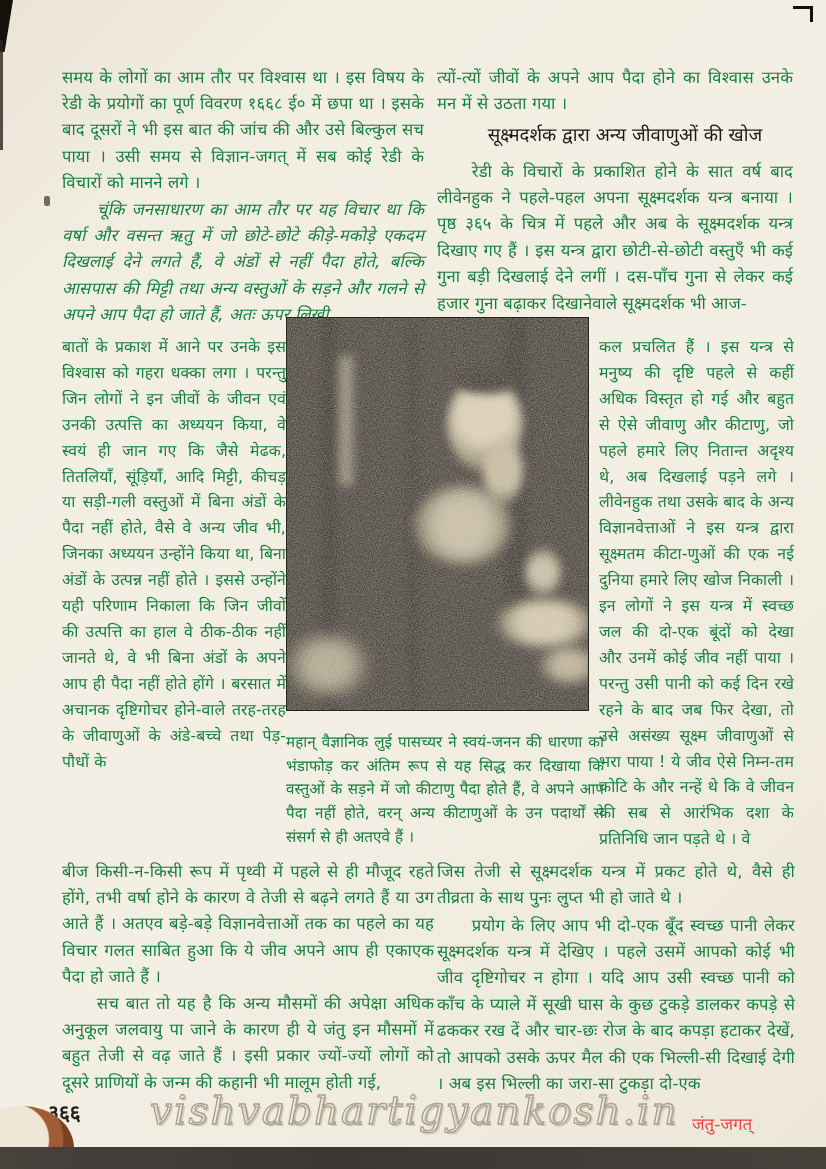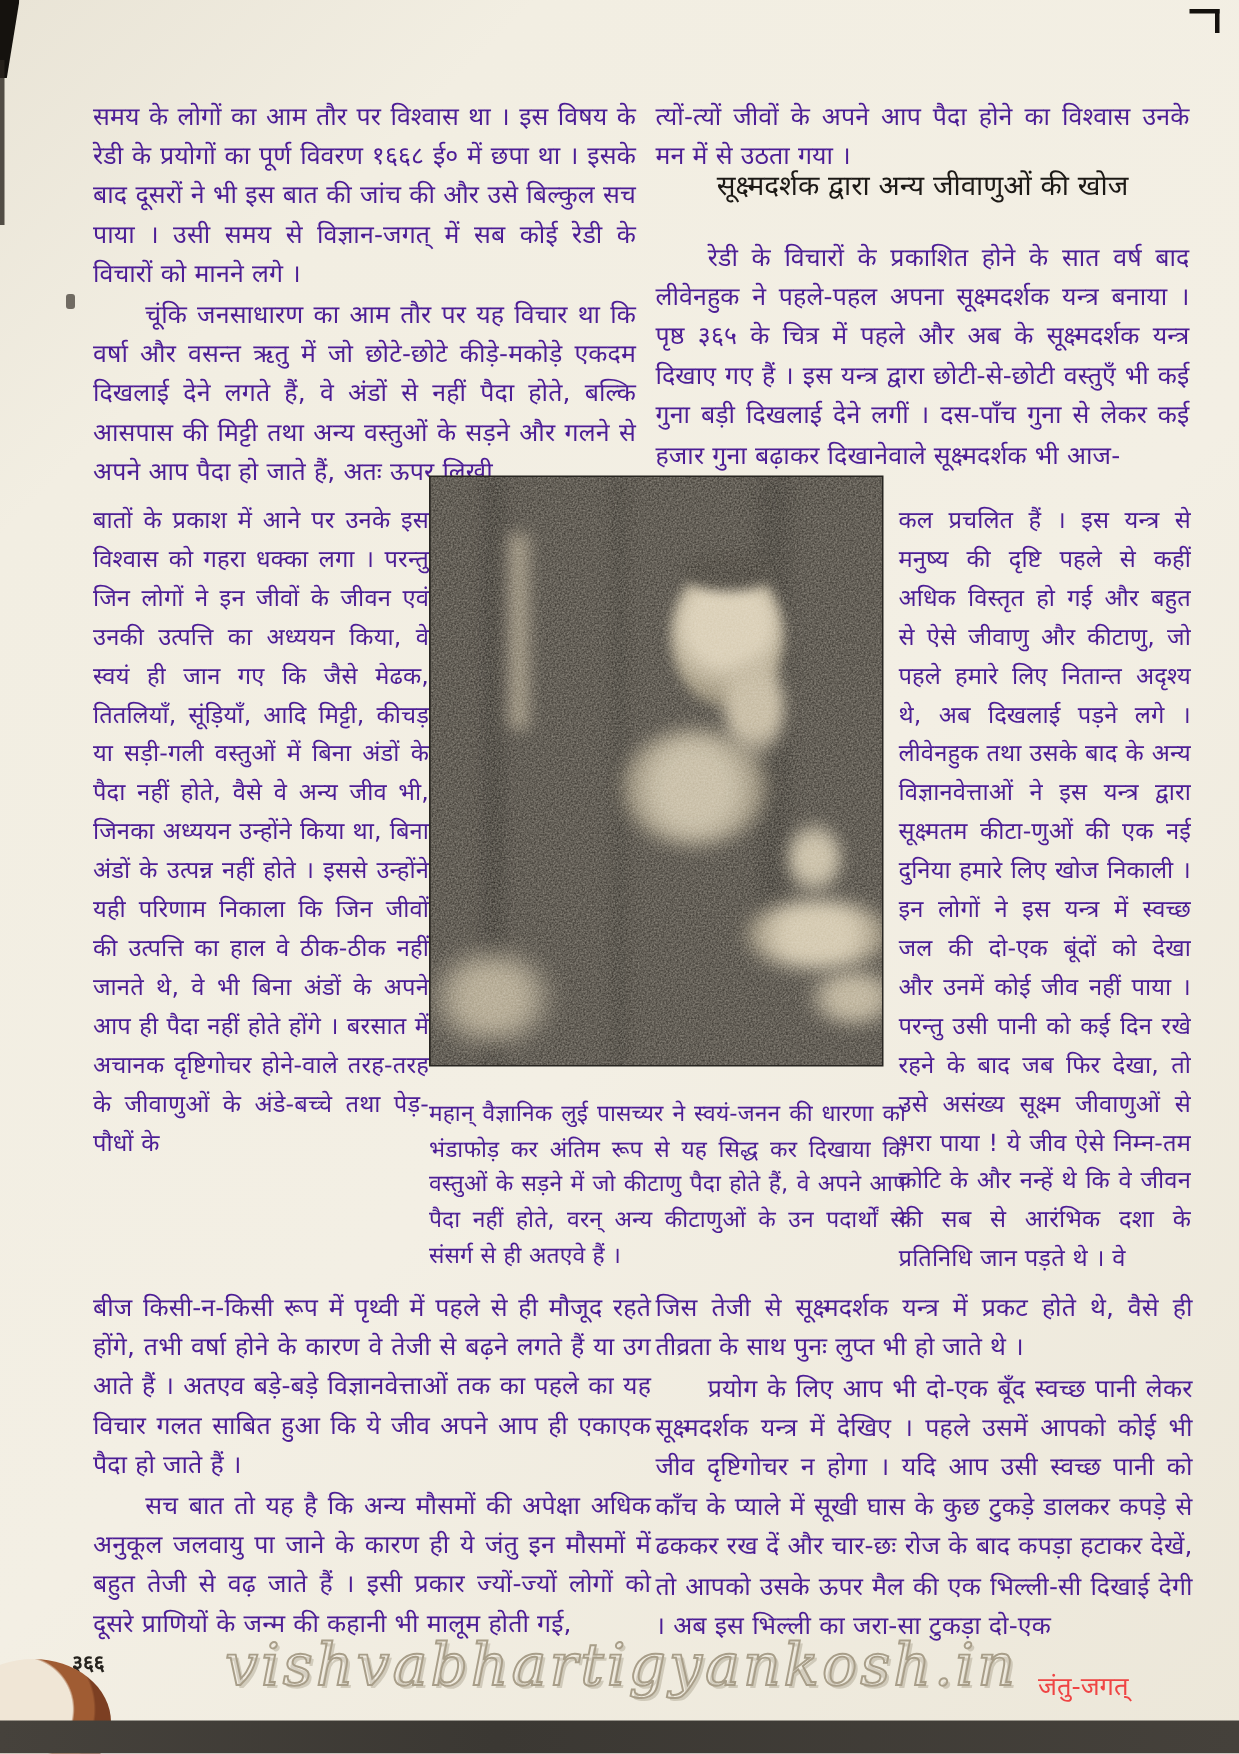--- a/index.html
+++ b/index.html
@@ -5,49 +5,49 @@
   html,body{margin:0;padding:0;}
   body{
     width:826px;height:1169px;position:relative;overflow:hidden;
     background:linear-gradient(135deg,#e9e4d6 0%,#f2eee2 18%,#f3efe4 55%,#ece7d9 100%);
     font-family:"DejaVu Sans",sans-serif;
     color:#201d19;
   }
   .abs{position:absolute;}
   .txt{
     font-size:16.6px;line-height:26.4px;text-align:justify;
-    color:#4c1d95;letter-spacing:.1px;
+    color:#15803d;letter-spacing:.1px;
     text-rendering:optimizeLegibility;
   }
   .indent{text-indent:2.1em;}
   .narrow{font-size:15.8px;line-height:25.9px;margin-top:20px;}
   
   #left-p1{left:62px;top:48px;width:362px;}
-  #left-p2{left:62px;top:180px;width:362px;}
+  #left-p2{left:62px;top:180px;width:362px;font-style:italic;}
   #left-narrow{left:62px;top:314px;width:224px;height:528px;overflow:hidden;}
   #left-wide{left:62px;top:842px;width:372px;}
   #left-p4{left:62px;top:974px;width:372px;}
   #right-intro{left:437px;top:48px;width:356px;}
   #right-heading{left:437px;top:112px;width:356px;text-align:center;font-size:18.5px;line-height:26px;color:#1c1916;}
   #right-p1{left:437px;top:142px;width:356px;}
   #right-narrow{left:599px;top:314px;width:195px;height:526px;overflow:hidden;}
   #right-wide1{left:437px;top:842px;width:358px;}
   #right-p2{left:437px;top:896px;width:358px;}
   #figure-caption{left:286px;top:716px;width:318px;font-size:15.2px;line-height:23.6px;}
   
   #photo{
     left:287px;top:318px;width:301px;height:392px;
     background:#34302a;overflow:hidden;
     box-shadow:0 0 0 1px #262420;
   }
   #photo .blob{position:absolute;border-radius:50%;}
   #photo .streak{position:absolute;}
   #photo svg.noise{position:absolute;left:0;top:0;width:100%;height:100%;opacity:.55;}
   
-  #page-number{left:48px;top:1098px;font-size:14px;font-weight:bold;color:#26231e;}
+  #page-number{left:48px;top:1098px;font-size:21px;font-weight:bold;color:#26231e;}
   #footer-right{left:692px;top:1112px;font-size:17px;color:#ef4444;}
   #watermark{
     left:150px;top:1088px;width:530px;text-align:left;
     font-size:39px;font-style:italic;letter-spacing:2px;
     color:rgba(243,238,227,0.15);
     -webkit-text-stroke:1.3px #a89e89;
     text-shadow:2px 2px 0 rgba(150,140,118,.35);
     font-family:"DejaVu Serif",serif;
   }
   
@@ -71,21 +71,21 @@
 <div class="abs" id="corner-mark-tr"></div>
 <div class="abs" id="speck-1"></div>
 
 <p class="abs txt" id="left-p1">समय के लोगों का आम तौर पर विश्वास था । इस विषय के रेडी के प्रयोगों का पूर्ण विवरण १६६८ ई० में छपा था । इसके बाद दूसरों ने भी इस बात की जांच की और उसे बिल्कुल सच पाया । उसी समय से विज्ञान-जगत् में सब कोई रेडी के विचारों को मानने लगे ।</p>
 <p class="abs txt indent" id="left-p2">चूंकि जनसाधारण का आम तौर पर यह विचार था कि वर्षा और वसन्त ऋतु में जो छोटे-छोटे कीड़े-मकोड़े एकदम दिखलाई देने लगते हैं, वे अंडों से नहीं पैदा होते, बल्कि आसपास की मिट्टी तथा अन्य वस्तुओं के सड़ने और गलने से अपने आप पैदा हो जाते हैं, अतः ऊपर लिखी</p>
 <p class="abs txt narrow" id="left-narrow">बातों के प्रकाश में आने पर उनके इस विश्वास को गहरा धक्का लगा । परन्तु जिन लोगों ने इन जीवों के जीवन एवं उनकी उत्पत्ति का अध्ययन किया, वे स्वयं ही जान गए कि जैसे मेढक, तितलियाँ, सूंड़ियाँ, आदि मिट्टी, कीचड़ या सड़ी-गली वस्तुओं में बिना अंडों के पैदा नहीं होते, वैसे वे अन्य जीव भी, जिनका अध्ययन उन्होंने किया था, बिना अंडों के उत्पन्न नहीं होते । इससे उन्होंने यही परिणाम निकाला कि जिन जीवों की उत्पत्ति का हाल वे ठीक-ठीक नहीं जानते थे, वे भी बिना अंडों के अपने आप ही पैदा नहीं होते होंगे । बरसात में अचानक दृष्टिगोचर होने-वाले तरह-तरह के जीवाणुओं के अंडे-बच्चे तथा पेड़-पौधों के</p>
 <p class="abs txt" id="left-wide">बीज किसी-न-किसी रूप में पृथ्वी में पहले से ही मौजूद रहते होंगे, तभी वर्षा होने के कारण वे तेजी से बढ़ने लगते हैं या उग आते हैं । अतएव बड़े-बड़े विज्ञानवेत्ताओं तक का पहले का यह विचार गलत साबित हुआ कि ये जीव अपने आप ही एकाएक पैदा हो जाते हैं ।</p>
 <p class="abs txt indent" id="left-p4">सच बात तो यह है कि अन्य मौसमों की अपेक्षा अधिक अनुकूल जलवायु पा जाने के कारण ही ये जंतु इन मौसमों में बहुत तेजी से वढ़ जाते हैं । इसी प्रकार ज्यों-ज्यों लोगों को दूसरे प्राणियों के जन्म की कहानी भी मालूम होती गई,</p>
 
 <p class="abs txt" id="right-intro">त्यों-त्यों जीवों के अपने आप पैदा होने का विश्वास उनके मन में से उठता गया ।</p>
-<h2 class="abs" id="right-heading" style="margin:0;font-weight:normal;">सूक्ष्मदर्शक द्वारा अन्य जीवाणुओं की खोज</h2>
+<h2 class="abs" id="right-heading" style="margin:10px;font-weight:normal;">सूक्ष्मदर्शक द्वारा अन्य जीवाणुओं की खोज</h2>
 <p class="abs txt indent" id="right-p1">रेडी के विचारों के प्रकाशित होने के सात वर्ष बाद लीवेनहुक ने पहले-पहल अपना सूक्ष्मदर्शक यन्त्र बनाया । पृष्ठ ३६५ के चित्र में पहले और अब के सूक्ष्मदर्शक यन्त्र दिखाए गए हैं । इस यन्त्र द्वारा छोटी-से-छोटी वस्तुएँ भी कई गुना बड़ी दिखलाई देने लगीं । दस-पाँच गुना से लेकर कई हजार गुना बढ़ाकर दिखानेवाले सूक्ष्मदर्शक भी आज-</p>
 <p class="abs txt narrow" id="right-narrow">कल प्रचलित हैं । इस यन्त्र से मनुष्य की दृष्टि पहले से कहीं अधिक विस्तृत हो गई और बहुत से ऐसे जीवाणु और कीटाणु, जो पहले हमारे लिए नितान्त अदृश्य थे, अब दिखलाई पड़ने लगे । लीवेनहुक तथा उसके बाद के अन्य विज्ञानवेत्ताओं ने इस यन्त्र द्वारा सूक्ष्मतम कीटा-णुओं की एक नई दुनिया हमारे लिए खोज निकाली । इन लोगों ने इस यन्त्र में स्वच्छ जल की दो-एक बूंदों को देखा और उनमें कोई जीव नहीं पाया । परन्तु उसी पानी को कई दिन रखे रहने के बाद जब फिर देखा, तो उसे असंख्य सूक्ष्म जीवाणुओं से भरा पाया ! ये जीव ऐसे निम्न-तम कोटि के और नन्हें थे कि वे जीवन की सब से आरंभिक दशा के प्रतिनिधि जान पड़ते थे । वे</p>
 <p class="abs txt" id="right-wide1">जिस तेजी से सूक्ष्मदर्शक यन्त्र में प्रकट होते थे, वैसे ही तीव्रता के साथ पुनः लुप्त भी हो जाते थे ।</p>
 <p class="abs txt indent" id="right-p2">प्रयोग के लिए आप भी दो-एक बूँद स्वच्छ पानी लेकर सूक्ष्मदर्शक यन्त्र में देखिए । पहले उसमें आपको कोई भी जीव दृष्टिगोचर न होगा । यदि आप उसी स्वच्छ पानी को काँच के प्याले में सूखी घास के कुछ टुकड़े डालकर कपड़े से ढककर रख दें और चार-छः रोज के बाद कपड़ा हटाकर देखें, तो आपको उसके ऊपर मैल की एक भिल्ली-सी दिखाई देगी । अब इस भिल्ली का जरा-सा टुकड़ा दो-एक</p>
 
 <div class="abs" id="photo">
 
   <div class="streak" style="left:34px;top:0;width:16px;height:392px;background:#211e1a;filter:blur(4px);opacity:.7;"></div>
   <div class="streak" style="left:120px;top:0;width:12px;height:392px;background:#24211c;filter:blur(4px);opacity:.6;"></div>
   <div class="streak" style="left:218px;top:0;width:22px;height:300px;background:#1f1c18;filter:blur(5px);opacity:.6;"></div>

